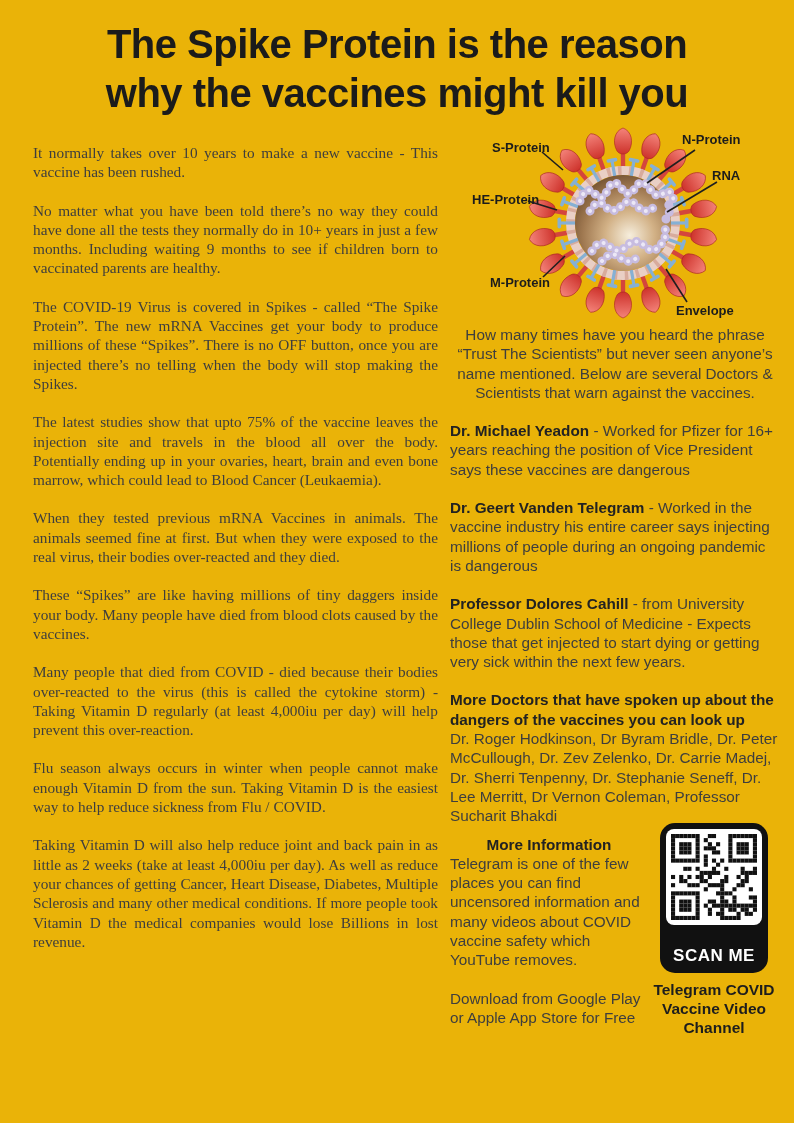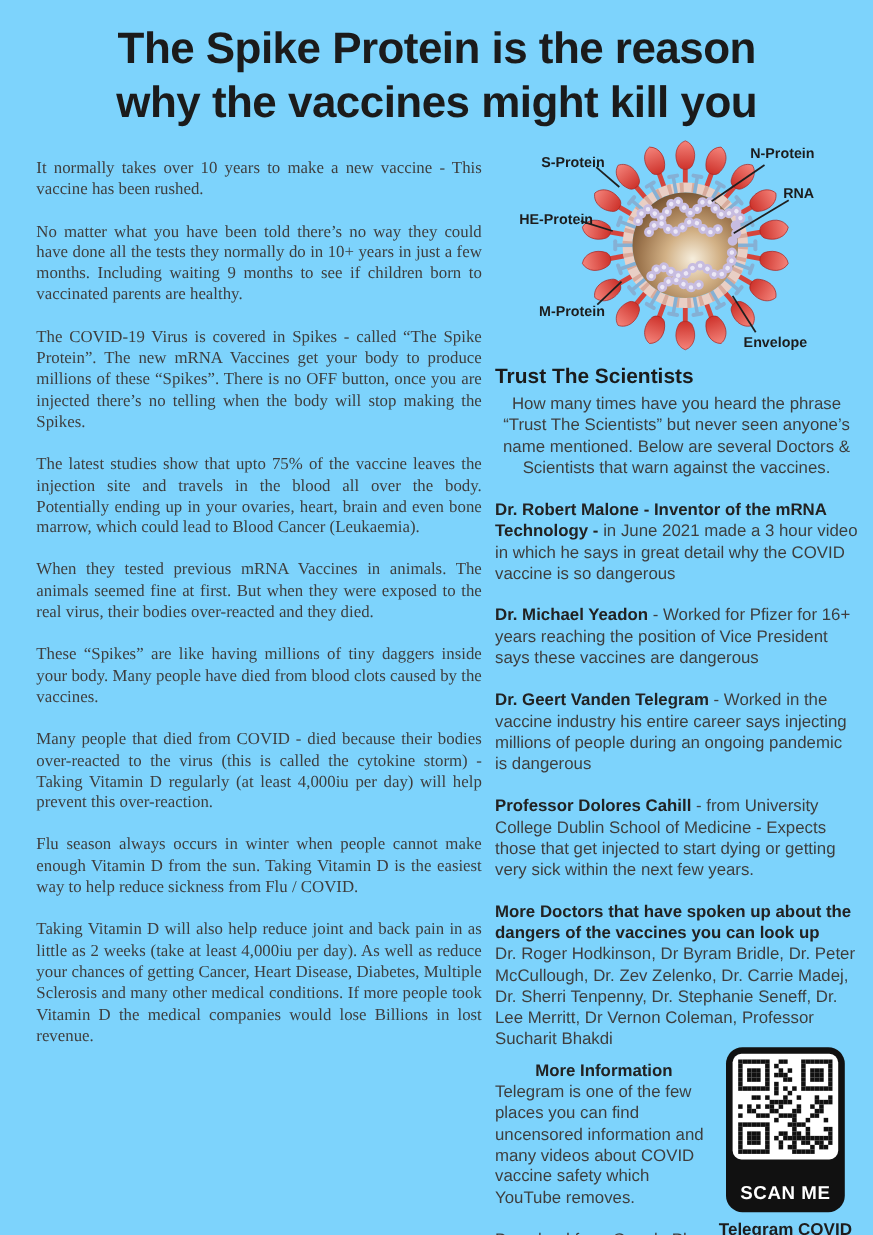--- a/index.html
+++ b/index.html
@@ -1,16 +1,16 @@
 <!DOCTYPE html>
 <html><head>
 <meta charset="utf-8">
 <style>
   html,body{margin:0;padding:0;background:#ffffff;}
-  .page{position:relative;width:794px;height:1123px;background:#7dd3fc;overflow:hidden;
+  .page{position:relative;width:794px;height:1123px;background:#eab308;overflow:hidden;
         font-family:"Liberation Sans","DejaVu Sans",sans-serif;color:#3e3e3e;}
   .title{position:absolute;top:20px;left:0;right:0;margin:0;text-align:center;
          font-size:40px;line-height:49px;font-weight:700;color:#1b1b1b;letter-spacing:-0.5px;}
   .left-col{position:absolute;left:33px;top:143px;width:405px;
             font-size:15.3px;line-height:19.3px;text-align:justify;}
   .left-col p{margin:0 0 19px 0;font-family:Liberation Serif, serif;}
   .right-col{position:absolute;left:450px;top:125px;width:330px;
              font-size:15.3px;line-height:19.3px;}
   .figure{position:relative;width:330px;height:200px;}
   .figure svg{position:absolute;left:0;top:0;}
@@ -144,24 +144,22 @@
         </g>
       </svg>
       <div class="vlabel" style="left:42px;top:13px">S-Protein</div>
       <div class="vlabel" style="left:232px;top:5px">N-Protein</div>
       <div class="vlabel" style="left:262px;top:41px">RNA</div>
       <div class="vlabel" style="left:22px;top:65px">HE-Protein</div>
       <div class="vlabel" style="left:40px;top:148px">M-Protein</div>
       <div class="vlabel" style="left:226px;top:176px">Envelope</div>
     </div>
 
-    <h2 class="trust-heading">Trust The Scientists</h2>
     <p class="intro">How many times have you heard the phrase “Trust The Scientists” but never seen anyone’s name mentioned. Below are several Doctors &amp; Scientists that warn against the vaccines.</p>
 
-    <p class="doctor"><strong>Dr. Robert Malone - Inventor of the mRNA Technology - </strong><span>in June 2021 made a 3 hour video in which he says in great detail why the COVID vaccine is so dangerous</span></p>
 
     <p class="doctor"><strong>Dr. Michael Yeadon</strong><span> - Worked for Pfizer for 16+ years reaching the position of Vice President says these vaccines are dangerous</span></p>
 
     <p class="doctor"><strong>Dr. Geert Vanden Telegram</strong><span> - Worked in the vaccine industry his entire career says injecting millions of people during an ongoing pandemic is dangerous</span></p>
 
     <p class="doctor"><strong>Professor Dolores Cahill</strong><span> - from University College Dublin School of Medicine - Expects those that get injected to start dying or getting very sick within the next few years.</span></p>
 
     <p class="more-docs-heading">More Doctors that have spoken up about the dangers of the vaccines you can look up</p>
     <p class="more-docs-names">Dr. Roger Hodkinson, Dr Byram Bridle, Dr. Peter McCullough, Dr. Zev Zelenko, Dr. Carrie Madej, Dr. Sherri Tenpenny, Dr. Stephanie Seneff, Dr. Lee Merritt, Dr Vernon Coleman, Professor Sucharit Bhakdi</p>
 

